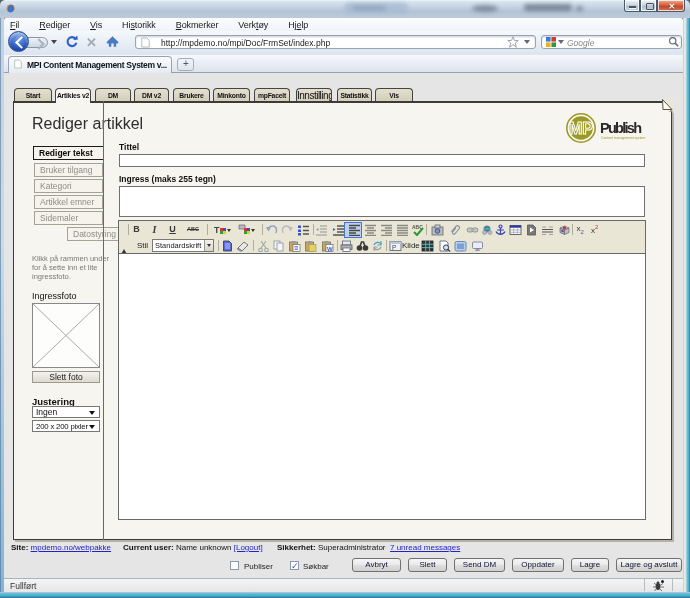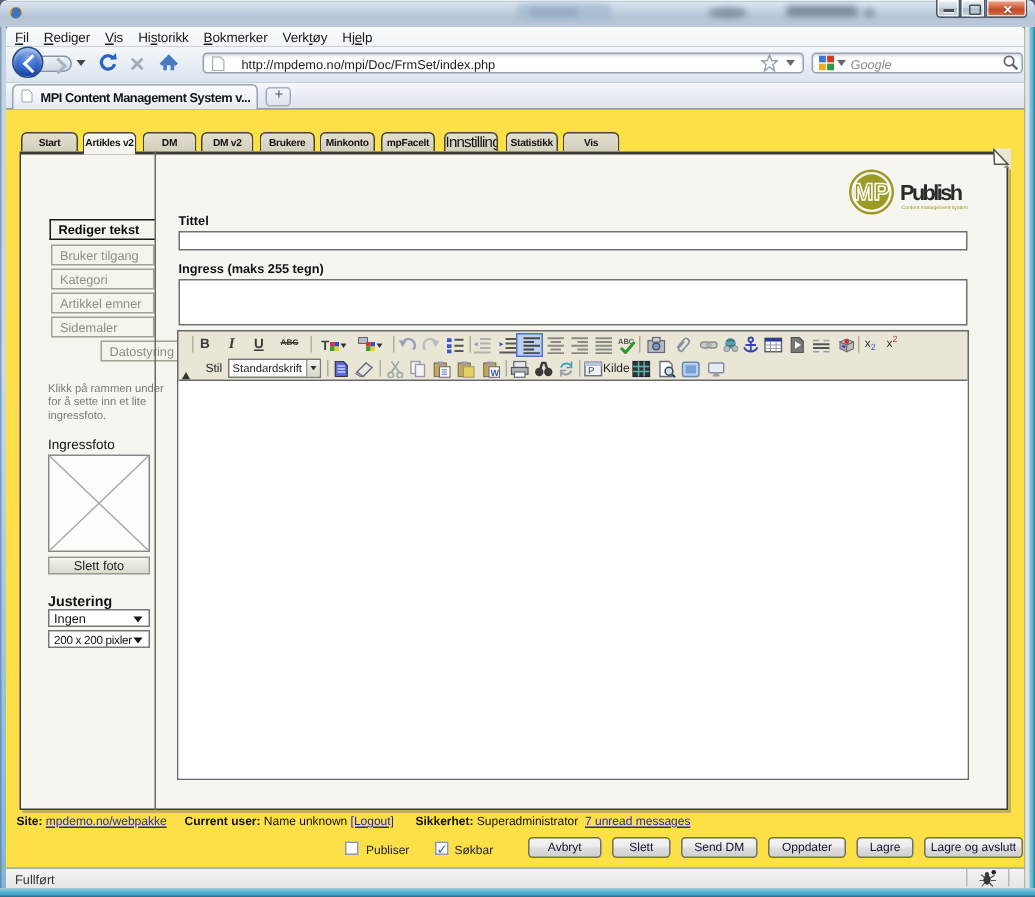--- a/index.html
+++ b/index.html
@@ -28,21 +28,21 @@
   background:linear-gradient(180deg,#f0b09a 0%,#d66a4a 40%,#c04a28 60%,#d87858 100%); }
 #wbtn-min::after { content:""; position:absolute; left:4px; top:6px; width:7px; height:2px; background:#4a5258; box-shadow:0 1px 0 rgba(255,255,255,.8); }
 #wbtn-max::after { content:""; position:absolute; left:5px; top:3px; width:6px; height:5px; border:1.5px solid #4a5258; border-radius:1px; box-shadow:0 1px 0 rgba(255,255,255,.7); }
 #wbtn-close::after { content:"\2715"; position:absolute; left:10.5px; top:1.5px; color:#fff; font-size:8px; font-weight:bold; text-shadow:0 1px 1px #702810; }
 
 
 #menupanel { left:4px; top:18px; width:679px; height:13px;
   background:linear-gradient(180deg,#fbfcfd 0%,#f0f4f9 100%);
   border-radius:2px 2px 0 0; }
 #menubar { left:10px; top:20px; font-size:9px; letter-spacing:-0.1px; color:#1a1a1a; }
-#menubar span { margin-right:10px; }
+#menubar span { margin-right:20px; }
 #menubar u { text-decoration:underline; }
 
 
 #navbar { left:4px; top:31px; width:679px; height:24px;
   background:linear-gradient(180deg,#f5f8fb 0%,#e8eef5 50%,#dbe4ef 100%); }
 
 
 #fwdpill { left:26px; top:37px; width:22px; height:11px; border:1px solid #8897a8;
   border-radius:0 6px 6px 0; background:linear-gradient(180deg,#f0f3f7,#cfd8e2); }
 #fwdpill::after { content:""; position:absolute; left:8px; top:2px; width:6px; height:6px;
@@ -69,21 +69,21 @@
   background:linear-gradient(180deg,#f6f8fb 0%,#e8ecf3 55%,#dde2ec 100%); border-bottom:1px solid #98a0ac; }
 #btab { left:8px; top:56px; width:164px; height:17px;
   background:linear-gradient(180deg,#fbfcfe 0%,#e6ebf3 100%);
   border:1px solid #96a3b5; border-bottom:none; border-radius:4px 4px 0 0; }
 #btabtext { left:27px; top:60px; font-size:8.5px; font-weight:bold; letter-spacing:-0.3px; color:#101418; }
 #plusbtn { left:177px; top:58px; width:17px; height:13px;
   background:linear-gradient(180deg,#f2f5f9,#dfe5ee); border:1px solid #a2aebc; border-radius:3px; }
 #plusbtn::after { content:"+"; position:absolute; left:5px; top:-1px; font-size:10px; color:#556; }
 
 
-#content { left:4px; top:73px; width:679px; height:505px; background:#fde047; }
+#content { left:4px; top:73px; width:679px; height:505px; background:#e5e5e5; }
 
 
 .cmstab { position:absolute; top:15px; height:13px; border:1px solid #45453c; border-bottom:none;
   border-radius:4px 4px 0 0; background:linear-gradient(180deg,#e3dfcf,#d2cfbd);
   font-size:6.8px; font-weight:bold; color:#111; text-align:center; line-height:13px; white-space:nowrap; letter-spacing:-0.2px; overflow:hidden; }
 .cmstab.active { background:#f7f5ef; height:15px; z-index:3; }
 
 
 #whitebox { left:9px; top:28px; width:659px; height:439px; background:#f7f5ef;
   border:1px solid #3c3c34; border-top:2px solid #3c3c34; z-index:1;
@@ -239,20 +239,21 @@
     <div class="cmstab" style="left:333px;width:35px;">Statistikk</div>
     <div class="cmstab" style="left:371px;width:38px;">Vis</div>
 
     <div id="whitebox" class="abs"></div>
     <svg id="dogear" class="abs" viewBox="0 0 15 15">
       <path d="M4 -1 L16 -1 L16 14 L14 14 L3 1 Z" fill="#ebe7d7"></path>
       <path d="M12.5 11 L14.2 13.5 L10 12.5 Z" fill="#8a8678"></path>
       <path d="M3.5 0.5 L13 10.5 L4 10.5 Z" fill="#fcfbf6" stroke="#55534a" stroke-width="1"></path>
     </svg>
 
+    <div id="heading" class="abs">Rediger artikkel</div>
 
     <svg id="logo" class="abs" viewBox="0 0 100 34">
       <circle cx="23" cy="17" r="14.2" fill="none" stroke="#9c9a27" stroke-width="1.6"></circle>
       <circle cx="23" cy="17" r="11.8" fill="#9c9a27"></circle>
       <text x="23" y="22.5" font-family="Liberation Sans" font-size="16" font-weight="bold" fill="#9c9a27" stroke="#fff" stroke-width="1" text-anchor="middle">MP</text>
       <text x="42" y="22" font-family="Liberation Sans" font-size="14.5" font-weight="bold" fill="#2a2a2a" textLength="42">Publish</text>
       <text x="43" y="28" font-family="Liberation Sans" font-size="3.4" fill="#9c9a27">Content management system</text>
     </svg>
 
     <div class="sbtn active" style="top:73px;">Rediger tekst</div>

